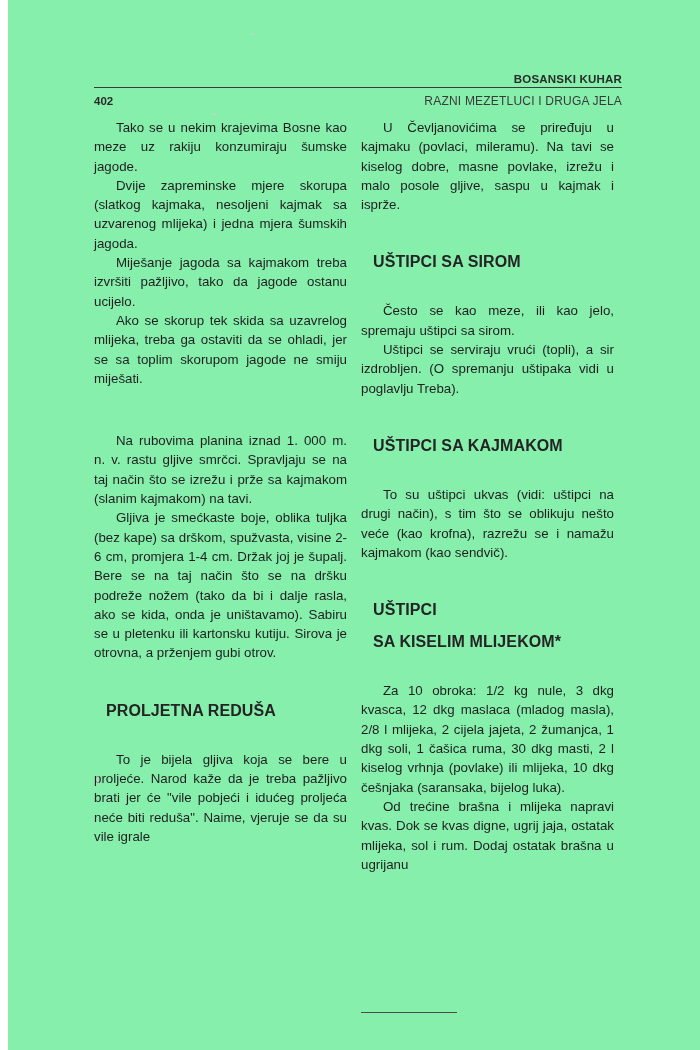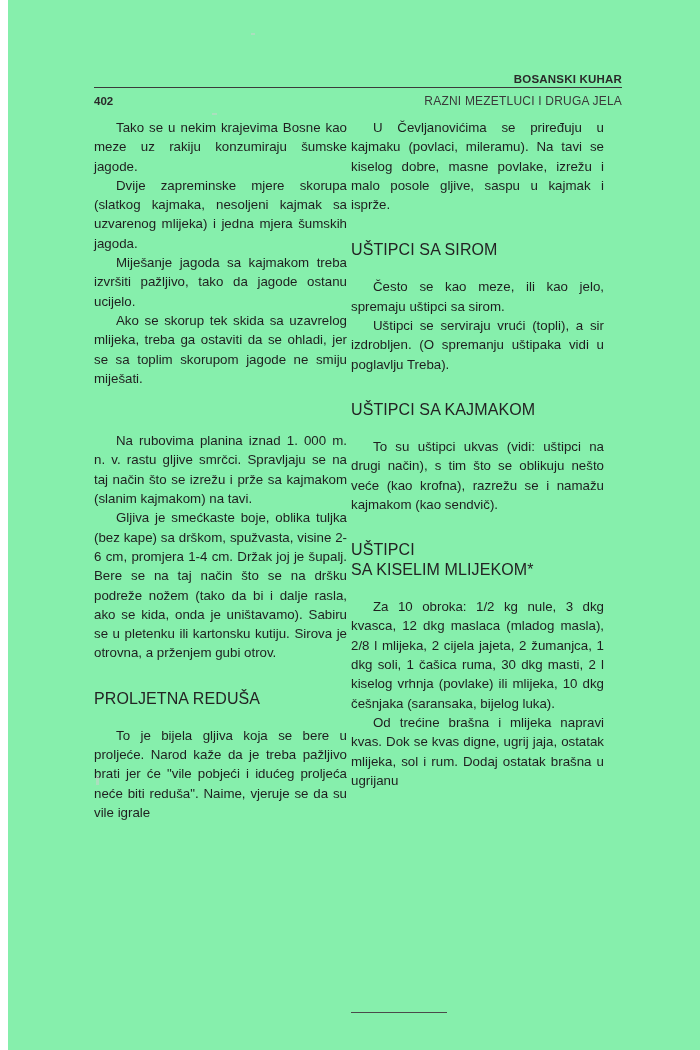--- a/index.html
+++ b/index.html
@@ -61,43 +61,43 @@
   }
 
   
   .columns {
     position: absolute;
     left: 86px;
     top: 118px;
     width: 528px;
     height: 900px;
     display: flex;
-    gap: 4px;
+    gap: 14px;
   }
   .col {
     width: 253px;
     position: relative;
   }
 
   p.body {
     margin: 0;
     font-size: 13.3px;
     line-height: 19.3px;
     text-align: justify;
     text-indent: 22px;
     color: #1f1f1f;
     hyphens: manual;
   }
   p.body.cont {
     text-indent: 0;
   }
   h2.section {
-    margin: 0;
+    margin: 12px;
     font-size: 16px;
-    font-weight: normal;
+    font-weight: bold;
     line-height: 20px;
     color: #242424;
     letter-spacing: 0.1px;
   }
   .gap-before-head { height: 26px; }
   .gap-after-head  { height: 17px; }
 
   
   .footnote {
     position: absolute;

